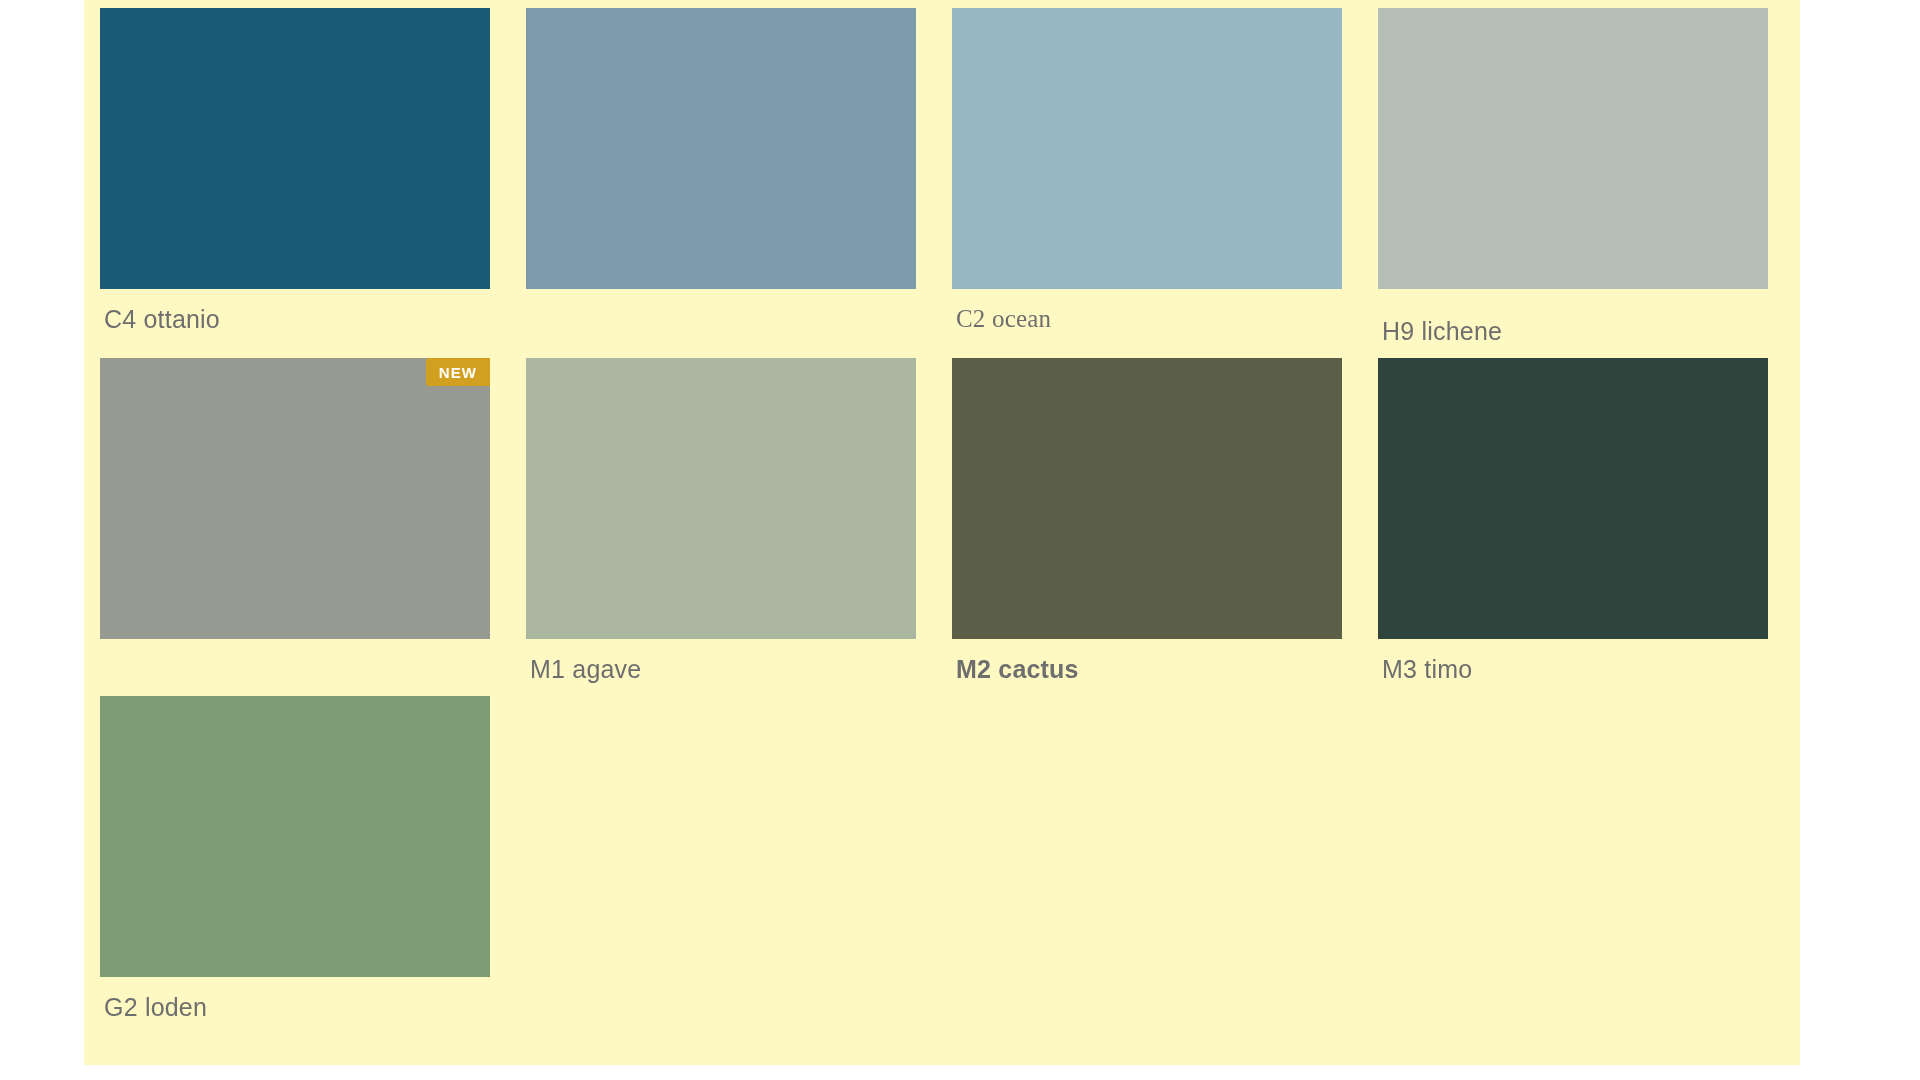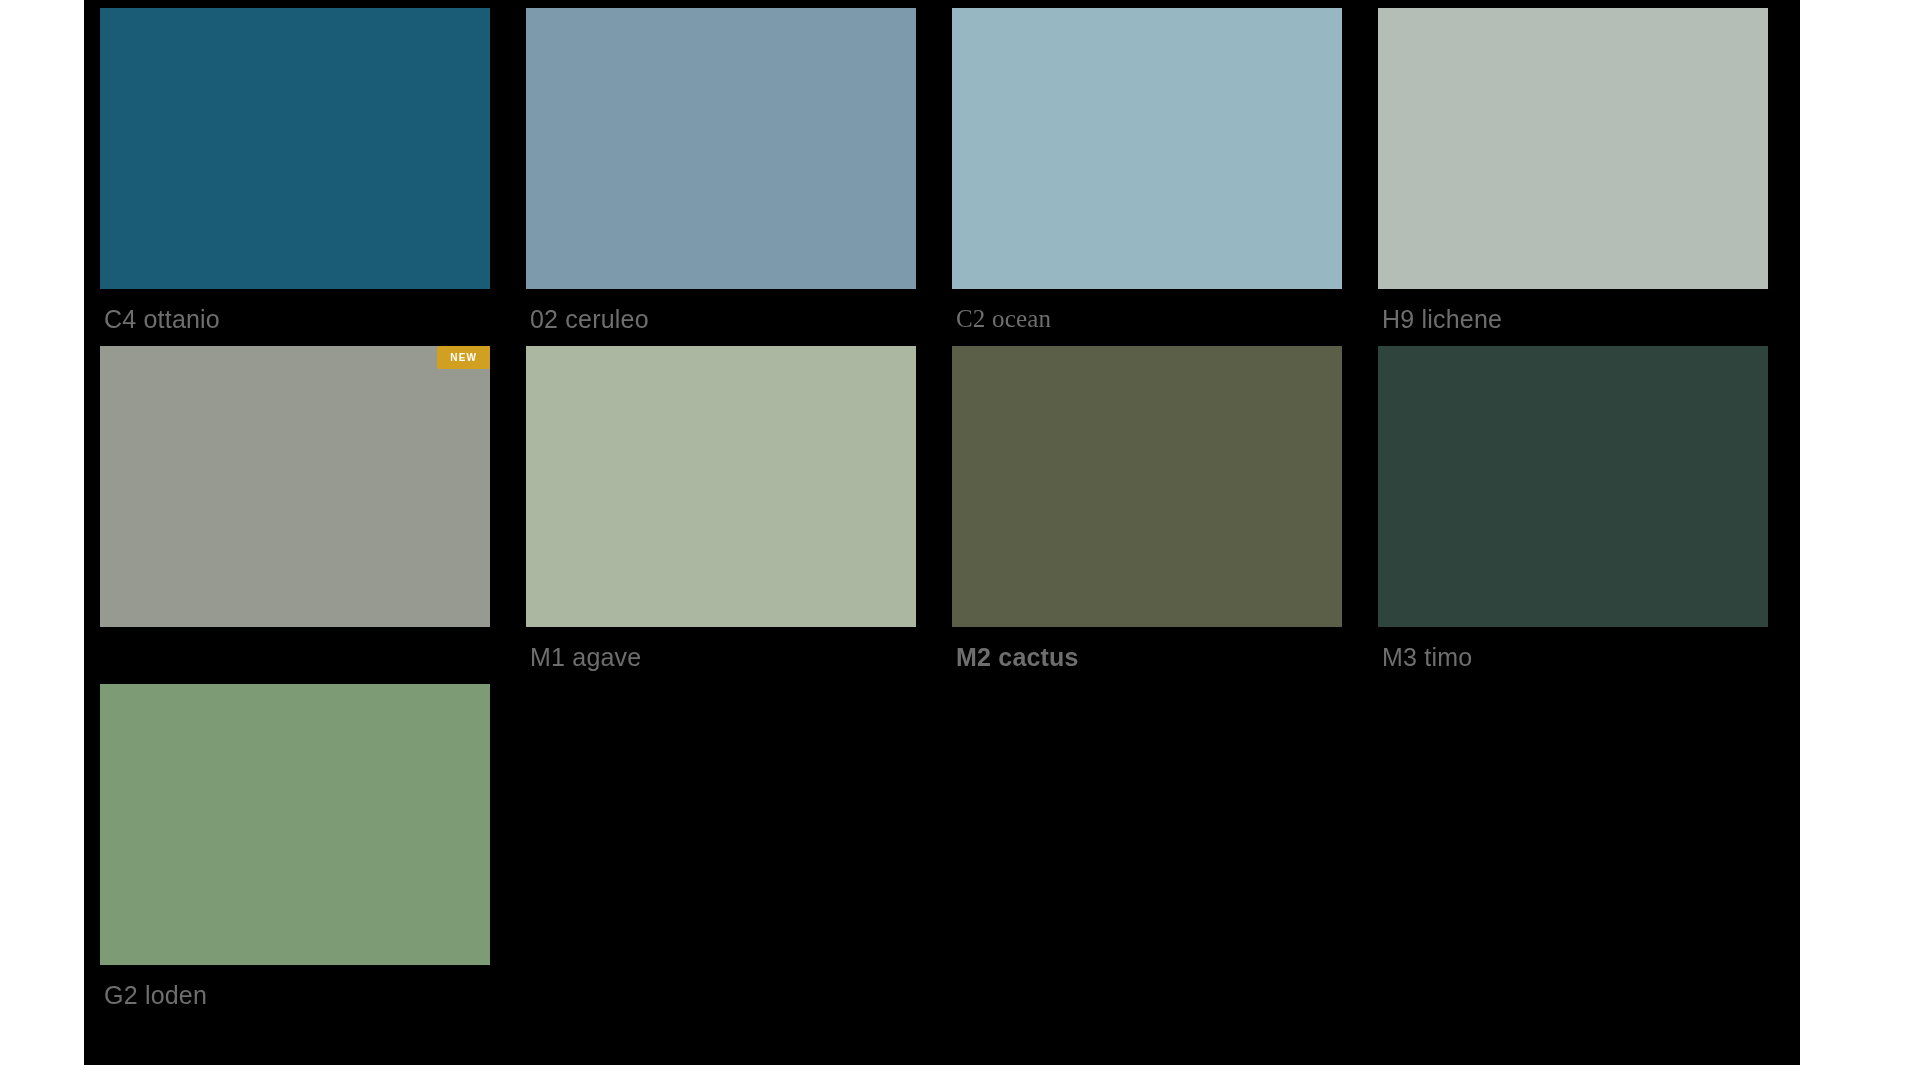--- a/index.html
+++ b/index.html
@@ -43,58 +43,57 @@
     height: 281px;
     display: block;
   }
 
   .new-badge {
     position: absolute;
     top: 0px;
     right: 0px;
     background: #d2a021;
     color: #ffffff;
-    font-size: 10px;
+    font-size: 15px;
     font-weight: bold;
     letter-spacing: 1.1px;
     padding: 7px 13px 6px 13px;
     line-height: 1;
     border-radius: 3px 0 0 3px;
   }
 
   .swatch-label {
     display: block;
     padding-top: 16px;
     padding-left: 4px;
     font-size: 25px;
     color: #6e6e6e;
     letter-spacing: 0.2px;
     white-space: nowrap;
   }
 </style>
 </head>
 <body style="background: rgb(255, 255, 255);">
 
-<div id="swatch-board" style="background: #000000;">
+<div id="swatch-board" style="background: #fef9c3;">
   <div id="swatch-grid">
       <div class="swatch-cell">
         <div class="swatch-chip" style="background: rgb(26, 92, 117);"></div>
         <span class="swatch-label" style="color: rgb(110, 110, 110);">C4 ottanio</span>
       </div>
       <div class="swatch-cell">
         <div class="swatch-chip" style="background: rgb(125, 154, 173);"></div>
-        <span class="swatch-label" style="color: rgb(110, 110, 110);">02 ceruleo</span>
       </div>
       <div class="swatch-cell">
         <div class="swatch-chip" style="background: rgb(151, 184, 194);"></div>
         <span class="swatch-label" style="color: rgb(110, 110, 110); font-family: Liberation Serif, serif;">C2 ocean</span>
       </div>
       <div class="swatch-cell">
         <div class="swatch-chip" style="background: rgb(180, 190, 182);"></div>
-        <span class="swatch-label" style="color: rgb(110, 110, 110);">H9 lichene</span>
+        <span class="swatch-label" style="color: rgb(110, 110, 110); margin-top: 12px;">H9 lichene</span>
       </div>
       <div class="swatch-cell">
         <div class="swatch-chip" style="background: rgb(150, 154, 144);">
           <span class="new-badge" style="background: rgb(210, 160, 33); color: rgb(255, 255, 255);">NEW</span>
         </div>
       </div>
       <div class="swatch-cell">
         <div class="swatch-chip" style="background: rgb(172, 183, 162);"></div>
         <span class="swatch-label" style="color: rgb(110, 110, 110);">M1 agave</span>
       </div>

